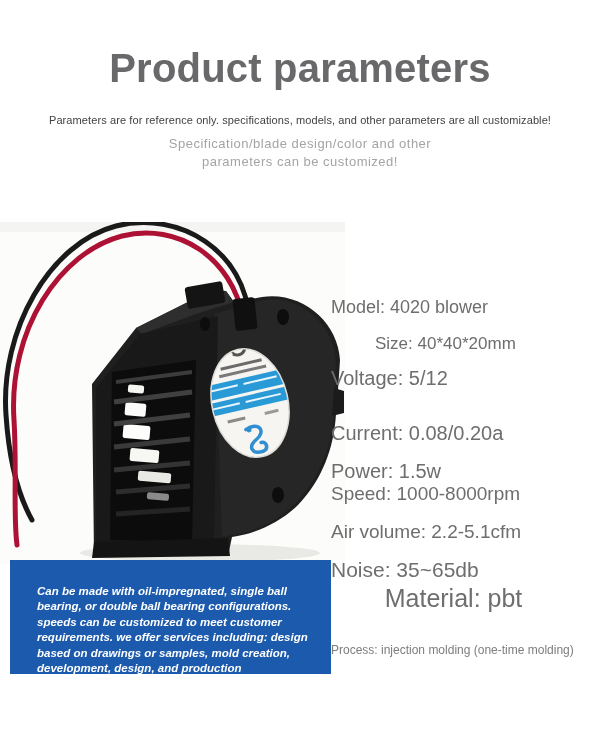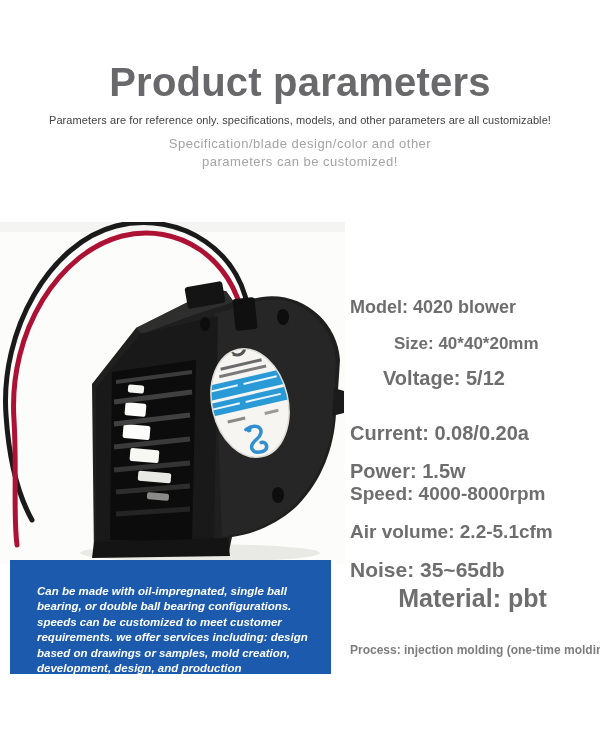--- a/index.html
+++ b/index.html
@@ -3,45 +3,45 @@
 <meta charset="utf-8">
 <style>
   * { margin:0; padding:0; box-sizing:border-box; }
   html,body { background:#ffffff; }
   .page {
     position:relative; width:600px; height:730px; margin:0 auto;
     background:#ffffff; overflow:hidden;
     font-family:"Liberation Sans", sans-serif;
   }
   .title {
-    position:absolute; top:60px; left:0; width:600px;
+    position:absolute; top:46px; left:0; width:600px;
     text-align:center; font-size:40px; font-weight:700;
     color:#69696b; letter-spacing:0.2px;
   }
   .note-bold {
     position:absolute; top:114px; left:0; width:600px;
     text-align:center; font-size:11px; font-weight:400;
     color:#414141; letter-spacing:0.1px;
   }
   .note-light {
     position:absolute; top:135px; left:0; width:600px;
     text-align:center; font-size:13px; font-weight:400;
     color:#a4a4a4; letter-spacing:0.5px; line-height:1.42;
   }
   .photo {
     position:absolute; left:0; top:222px; width:345px; height:342px;
   }
   .specs {
-    position:absolute; left:350px; top:297px; width:245px;
-    color:#6e6e6e; font-weight:700;
+    position:absolute; left:331px; top:297px; width:245px;
+    color:#6e6e6e; font-weight:400;
   }
   .spec { display:block; white-space:nowrap; }
   .r0 { font-size:18px; margin-bottom:16px; }
   .r1 { font-size:17px; margin-bottom:13px;margin-left:44px; }
-  .r2 { font-size:20px; margin-bottom:13px;margin-left:33px; }
+  .r2 { font-size:20px; margin-bottom:13px; }
   .r3 { font-size:20px; margin-bottom:15px;margin-top:32px; }
   .r4 { font-size:20px; }
   .r5 { font-size:19px; margin-bottom:16px; }
   .r6 { font-size:19px; margin-bottom:15px; }
   .r7 { font-size:21px; margin-bottom:2px; }
   .r8 { font-size:25px; margin-bottom:30px;text-align:center; }
   .r9 { font-size:12px; color:#7d7d7d; }
   .infobox {
     position:absolute; left:10px; top:560px; width:321px; height:114px;
     background:#1b5aad; overflow:hidden;font-style:italic;
@@ -143,21 +143,21 @@
       </g>
     </svg>
   </div>
 
   <div class="specs">
     <span class="spec r0">Model: 4020 blower</span>
     <span class="spec r1">Size: 40*40*20mm</span>
     <span class="spec r2">Voltage: 5/12</span>
     <span class="spec r3">Current: 0.08/0.20a</span>
     <span class="spec r4">Power: 1.5w</span>
-    <span class="spec r5">Speed: 4000-8000rpm</span>
+    <span class="spec r5">Speed: 1000-8000rpm</span>
     <span class="spec r6">Air volume: 2.2-5.1cfm</span>
     <span class="spec r7">Noise: 35~65db</span>
     <span class="spec r8">Material: pbt</span>
     <span class="spec r9">Process: injection molding (one-time molding)</span>
   </div>
 
   <div class="infobox">
     <p>Can be made with oil-impregnated, single ball bearing, or double ball bearing configurations. speeds can be customized to meet customer requirements. we offer services including: design based on drawings or samples, mold creation, development, design, and production</p>
   </div>
 

